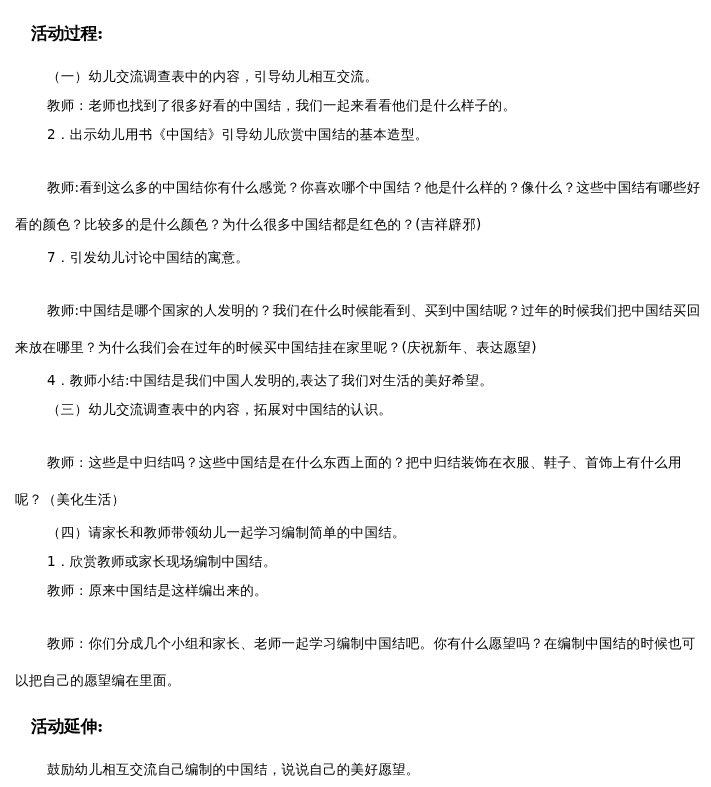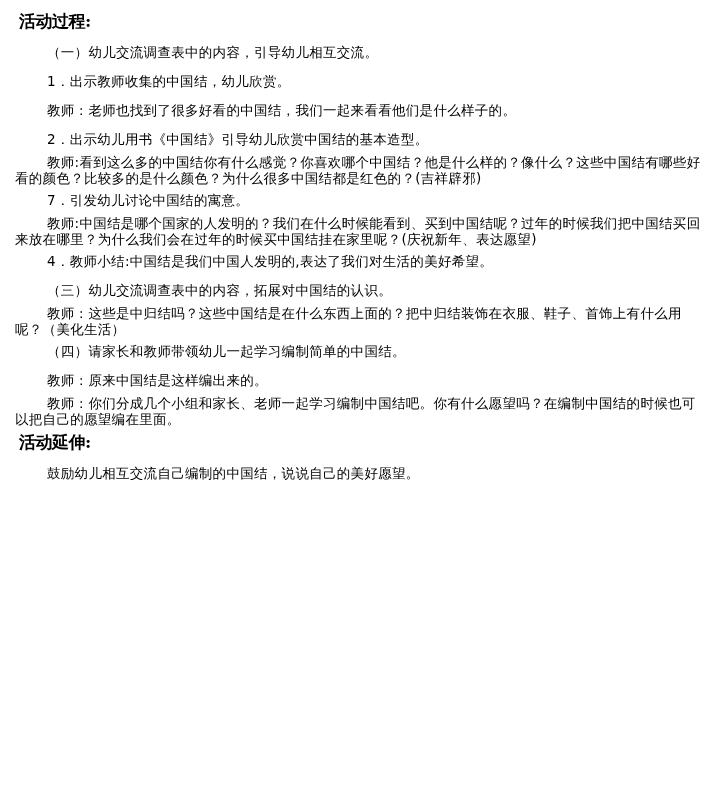--- a/index.html
+++ b/index.html
@@ -5,42 +5,42 @@
   html, body { margin: 0; padding: 0; background: #ffffff; }
   body {
     width: 711px; height: 787px; overflow: hidden;
     font-family: "DejaVu Sans", "Liberation Sans", sans-serif;
     color: #000000;
   }
   .doc { position: relative; padding: 6px 10px 0 15px; }
   .heading {
     font-family: "DejaVu Serif", "Liberation Serif", serif;
     font-weight: bold; font-size: 17px; line-height: 22px;
-    margin: 4px; height: 24px; letter-spacing: -0.5px;
+    margin: 16px; height: 24px; letter-spacing: -0.5px;
   }
   .para {
     font-size: 13.5px; line-height: 29px; margin: 0;
     text-indent: 32px; letter-spacing: 0.3px;
   }
-  .para.wrap { line-height: 16px; }
+  .para.wrap { line-height: 37px; margin-top: 20px; }
 </style>
 </head>
 <body>
 
 <div class="doc">
   <h2 class="heading">活动过程:</h2>
   <p class="para">（一）幼儿交流调查表中的内容，引导幼儿相互交流。</p>
-  <p class="para">1．出示教师收集的中国结，幼儿欣赏。</p>
   <p class="para">教师：老师也找到了很多好看的中国结，我们一起来看看他们是什么样子的。</p>
   <p class="para">2．出示幼儿用书《中国结》引导幼儿欣赏中国结的基本造型。</p>
   <p class="para wrap">教师:看到这么多的中国结你有什么感觉？你喜欢哪个中国结？他是什么样的？像什么？这些中国结有哪些好看的颜色？比较多的是什么颜色？为什么很多中国结都是红色的？(吉祥辟邪)</p>
   <p class="para">7．引发幼儿讨论中国结的寓意。</p>
   <p class="para wrap">教师:中国结是哪个国家的人发明的？我们在什么时候能看到、买到中国结呢？过年的时候我们把中国结买回来放在哪里？为什么我们会在过年的时候买中国结挂在家里呢？(庆祝新年、表达愿望)</p>
   <p class="para">4．教师小结:中国结是我们中国人发明的,表达了我们对生活的美好希望。</p>
   <p class="para">（三）幼儿交流调查表中的内容，拓展对中国结的认识。</p>
   <p class="para wrap">教师：这些是中归结吗？这些中国结是在什么东西上面的？把中归结装饰在衣服、鞋子、首饰上有什么用呢？（美化生活）</p>
   <p class="para">（四）请家长和教师带领幼儿一起学习编制简单的中国结。</p>
+  <p class="para">1．欣赏教师或家长现场编制中国结。</p>
   <p class="para">教师：原来中国结是这样编出来的。</p>
   <p class="para wrap">教师：你们分成几个小组和家长、老师一起学习编制中国结吧。你有什么愿望吗？在编制中国结的时候也可以把自己的愿望编在里面。</p>
 
   <h2 class="heading">活动延伸:</h2>
   <p class="para">鼓励幼儿相互交流自己编制的中国结，说说自己的美好愿望。</p>
 </div>
 
 </body></html>

